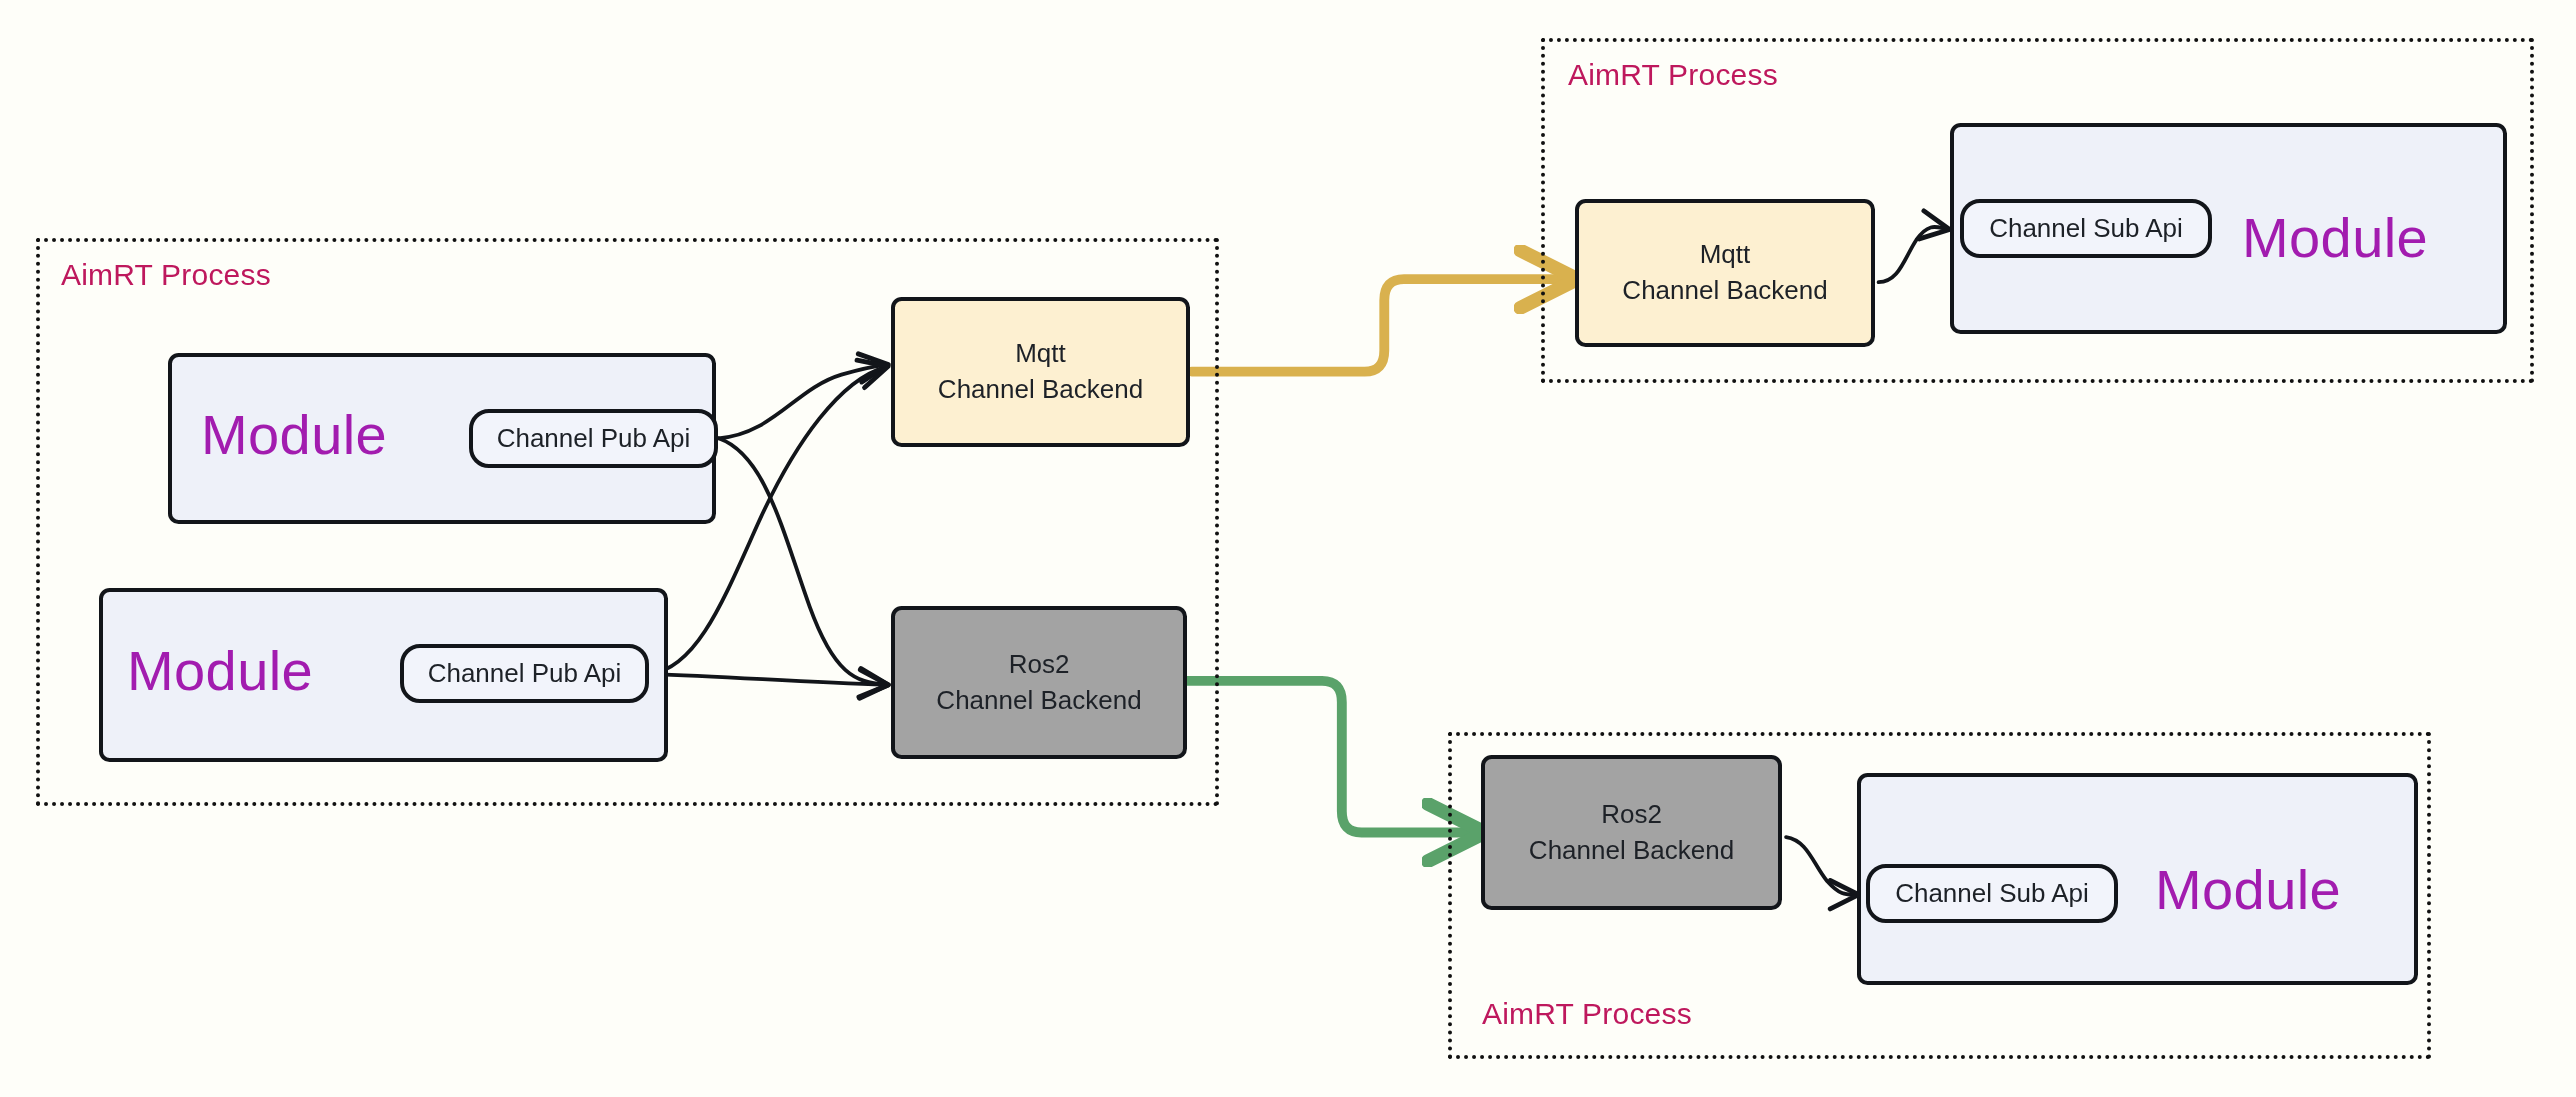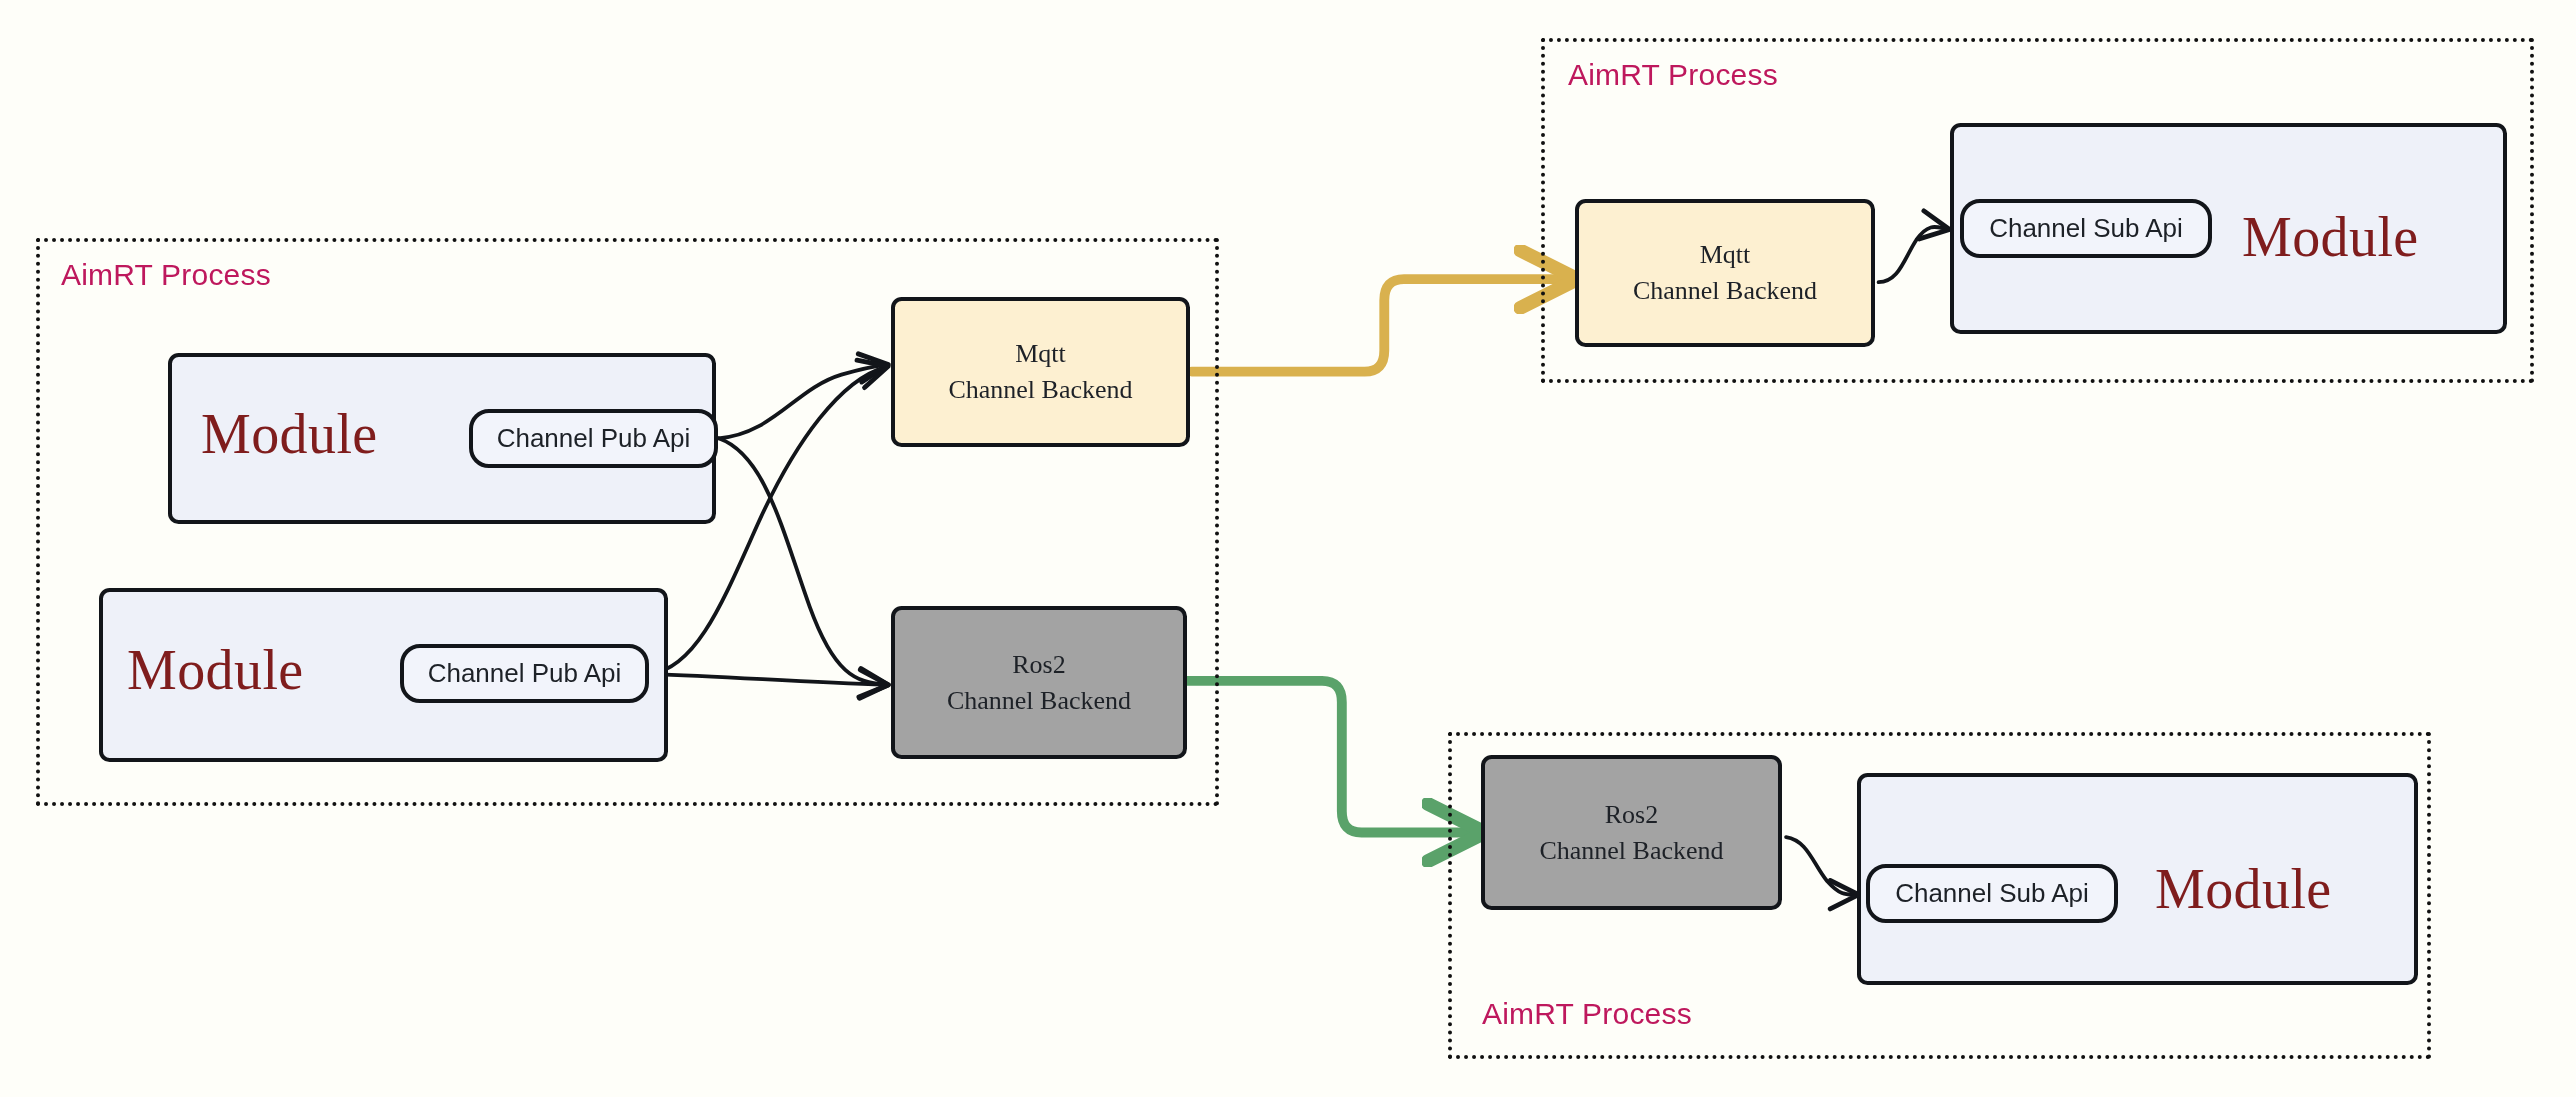--- a/index.html
+++ b/index.html
@@ -43,36 +43,35 @@
     box-sizing: border-box;
     border: 4.5px solid #12151a;
     border-radius: 10.6px;
     display: flex;
     flex-direction: column;
     align-items: center;
     justify-content: center;
     text-align: center;
     color: #1d2127;
     line-height: 1.38;
-    font-family: Liberation Serif, serif;
   }
   .node.backend {
     font-size: 26px;
   }
   .node.module {
     background: #eef1f9;
     justify-content: center;
     align-items: flex-start;
   }
   .node.mqtt { background: #fdf0d1; }
   .node.ros2 { background: #a3a3a3; }
   .module-title {
     position: absolute;
     font-size: 56px;
-    color: #7f1d1d;
+    color: #a21caf;
     white-space: nowrap;
     letter-spacing: 0.4px;
   }
   .api-box {
     position: absolute;
     box-sizing: border-box;
     border: 4.5px solid #12151a;
     border-radius: 20px;
     background: #f2f4fb;
     display: flex;

